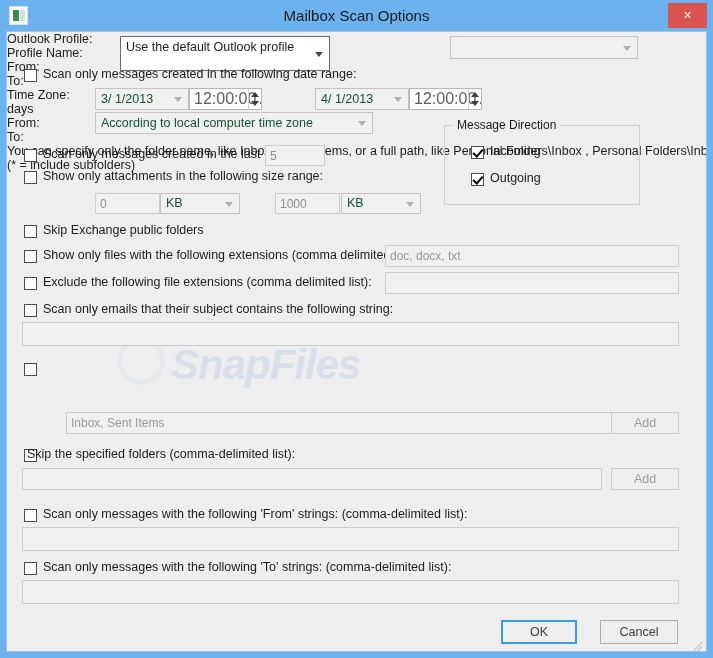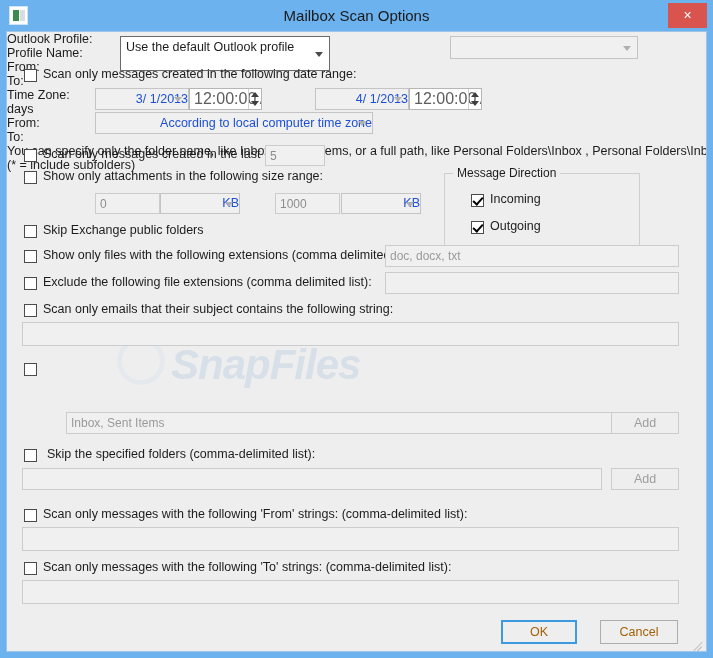--- a/index.html
+++ b/index.html
@@ -152,23 +152,22 @@
     color: #1c1c1c;
     line-height: 21px;
     padding-left: 5px;
     white-space: nowrap;
     overflow: hidden;
     cursor: pointer;
   }
   .combo.disabled {
     background: #f0f0f0;
     border-color: #c4c4c4;
-    color: #1d4ed8;
+    color: #14532d;
     cursor: default;
-    text-align: right;
   }
   .combo .arrow {
     position: absolute;
     right: 6px; top: 50%;
     margin-top: -2px;
     width: 0; height: 0;
     border-left: 4px solid transparent;
     border-right: 4px solid transparent;
     border-top: 5px solid #4a4a4a;
   }
@@ -200,38 +199,37 @@
     position: absolute;
     right: 0; top: 0; bottom: 0;
     width: 12px;
     border-left: 1px solid #d2d2d2;
   }
   
   .group {
     position: absolute;
     border: 1px solid #cfcfcf;
     box-sizing: border-box;
-    margin-top: 48px;
   }
   .group-title {
     position: absolute;
     top: -8px; left: 8px;
     background: #efeeee;
     padding: 0 4px;
     font-size: 12px;
     color: #1c1c1c;
   }
   
   .btn {
     position: absolute;
     background: #efeeee;
     border: 1px solid #adadad;
     box-sizing: border-box;
     font-size: 12.5px;
-    color: #a16207;
+    color: #404040;
     text-align: center;
     cursor: pointer;
   }
   .btn.disabled { color: #9d9d9d; border-color: #cccccc; text-align: center; }
   .btn.default { border: 2px solid #3c9ae0; }
   #resize-grip {
     position: absolute;
     right: 2px; bottom: 2px;
     width: 12px; height: 12px;
   }
@@ -348,21 +346,21 @@
     <div class="cb-label" style="left:36px; top:270px;">Scan only emails that their subject contains the following string:</div>
     <div class="tb disabled" style="left:15px; top:290px; width:657px; height:24px; line-height:23px;"><span></span></div>
 
     <div class="cb" style="left:17px; top:331px;"></div>
     <div class="lbl" style="left:16px; top:345px;">You can specify only the folder name, like Inbox or Sent Items, or a full path, like Personal Folders\Inbox , Personal Folders\Inbox*</div>
     <div class="lbl" style="left:16px; top:360px;">(* = include subfolders)</div>
     <div class="tb disabled ghost" style="left:15px; top:380px; width:580px; height:22px; line-height:21px;margin-left:44px;"><span>Inbox, Sent Items</span></div>
     <div class="btn disabled" style="left:604px; top:380px; width:68px; height:22px; line-height:20px;">Add</div>
 
     <div class="cb" style="left:17px; top:417px;"></div>
-    <div class="cb-label" style="left:40px; top:415px;">Skip the specified folders (comma-delimited list):</div>
+    <div class="cb-label" style="left:20px; top:415px;">Skip the specified folders (comma-delimited list):</div>
     <div class="tb disabled" style="left:15px; top:436px; width:580px; height:22px; line-height:21px;"><span></span></div>
     <div class="btn disabled" style="left:604px; top:436px; width:68px; height:22px; line-height:20px;">Add</div>
 
     <div class="cb" style="left:17px; top:477px;"></div>
     <div class="cb-label" style="left:36px; top:475px;">Scan only messages with the following 'From' strings: (comma-delimited list):</div>
     <div class="tb disabled" style="left:15px; top:495px; width:657px; height:24px; line-height:23px;"><span></span></div>
 
     <div class="cb" style="left:17px; top:530px;"></div>
     <div class="cb-label" style="left:36px; top:528px;">Scan only messages with the following 'To' strings: (comma-delimited list):</div>
     <div class="tb disabled" style="left:15px; top:548px; width:657px; height:24px; line-height:23px;"><span></span></div>

